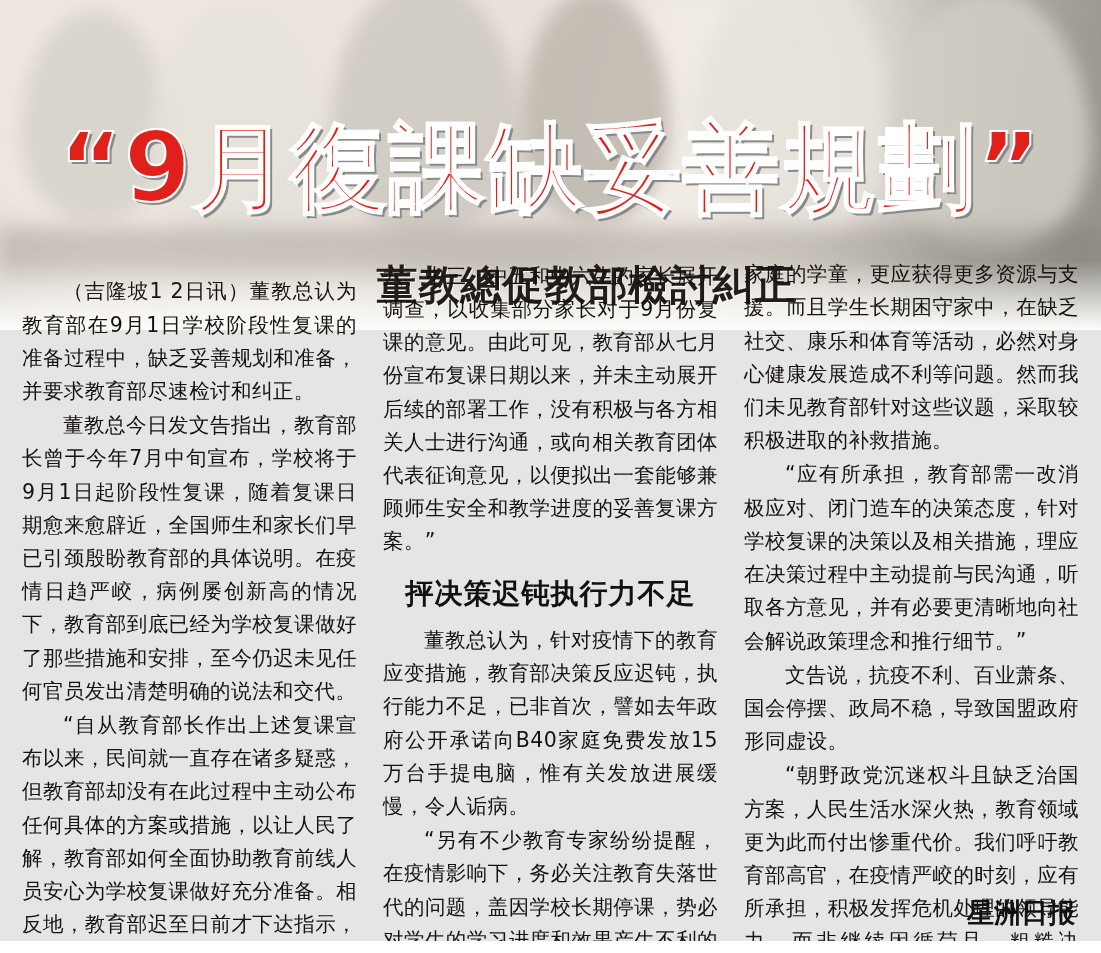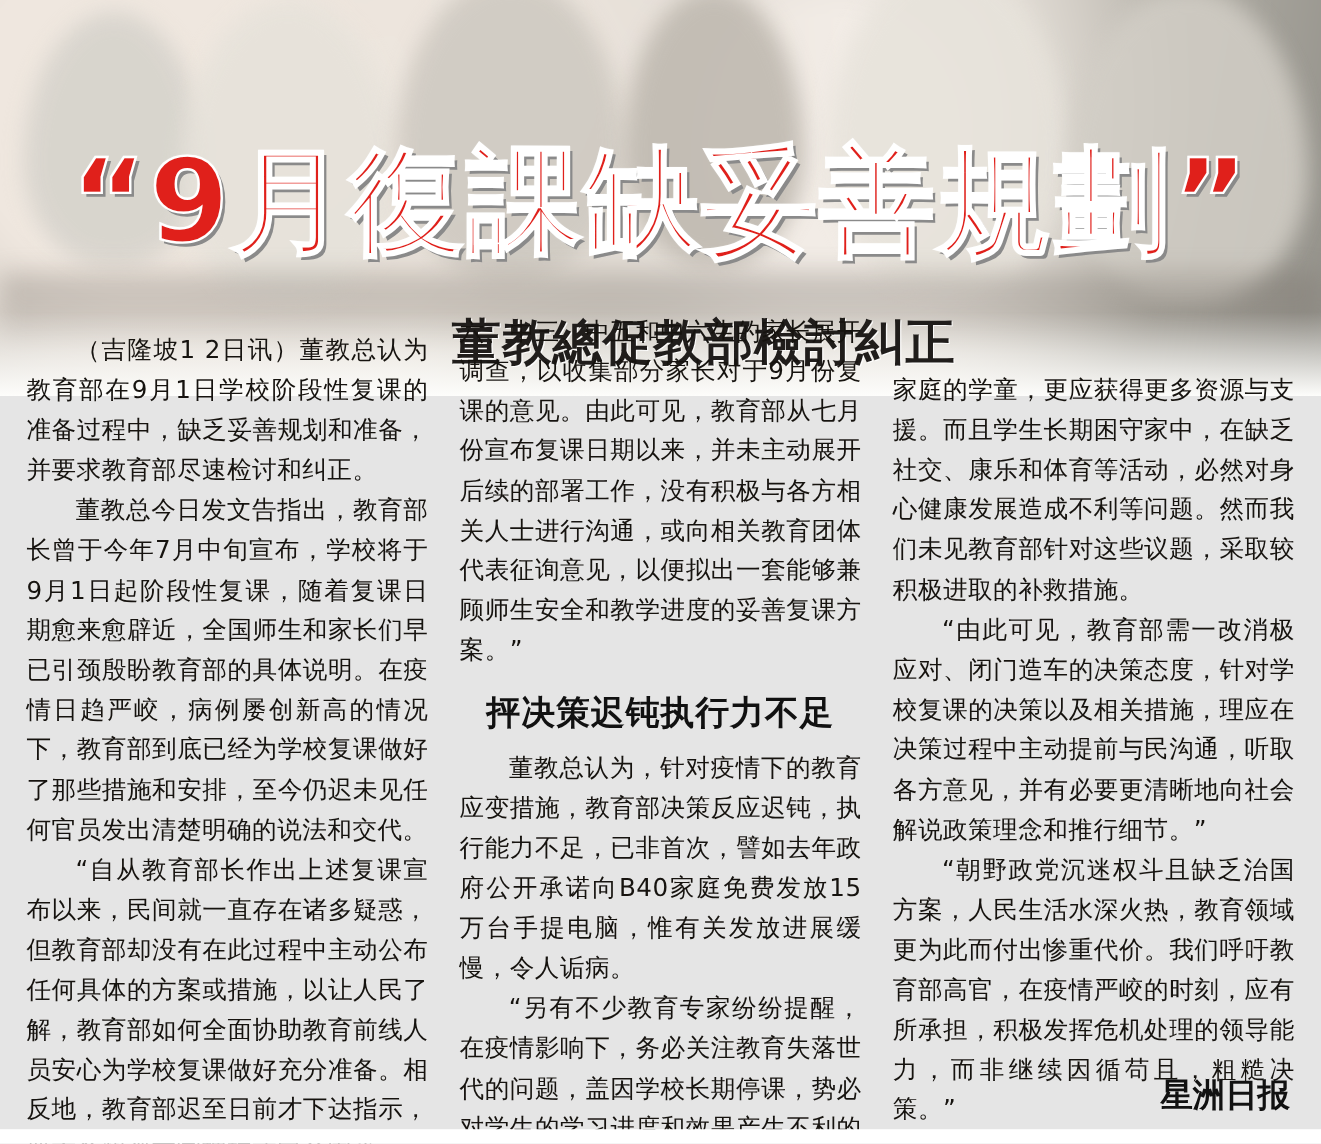--- a/index.html
+++ b/index.html
@@ -184,21 +184,22 @@
 
     <div class="col">
       <p class="noindent">六、中三、中五和中六生的家长展开调查，以收集部分家长对于9月份复课的意见。由此可见，教育部从七月份宣布复课日期以来，并未主动展开后续的部署工作，没有积极与各方相关人士进行沟通，或向相关教育团体代表征询意见，以便拟出一套能够兼顾师生安全和教学进度的妥善复课方案。”</p>
       <div class="subhead2">抨决策迟钝执行力不足</div>
       <p>董教总认为，针对疫情下的教育应变措施，教育部决策反应迟钝，执行能力不足，已非首次，譬如去年政府公开承诺向B40家庭免费发放15万台手提电脑，惟有关发放进展缓慢，令人诟病。</p>
       <p>“另有不少教育专家纷纷提醒，在疫情影响下，务必关注教育失落世代的问题，盖因学校长期停课，势必对学生的学习进度和效果产生不利的影响，尤其是出身在社经地位较弱势</p>
     </div>
 
     <div class="col">
       <p class="noindent">家庭的学童，更应获得更多资源与支援。而且学生长期困守家中，在缺乏社交、康乐和体育等活动，必然对身心健康发展造成不利等问题。然而我们未见教育部针对这些议题，采取较积极进取的补救措施。</p>
-      <p>“由此可见，教育部需一改消极应对、闭门造车的决策态度，针对学校复课的决策以及相关措施，理应在决策过程中主动提前与民沟通，听取各方意见，并有必要更清晰地向社会解说政策理念和推行细节。”</p>
+      <p>“应有所承担，教育部需一改消极应对、闭门造车的决策态度，针对学校复课的决策以及相关措施，理应在决策过程中主动提前与民沟通，听取各方意见，并有必要更清晰地向社会解说政策理念和推行细节。”</p>
+      <p>文告说，抗疫不利、百业萧条、国会停摆、政局不稳，导致国盟政府形同虚设。</p>
       <p>“朝野政党沉迷权斗且缺乏治国方案，人民生活水深火热，教育领域更为此而付出惨重代价。我们呼吁教育部高官，在疫情严峧的时刻，应有所承担，积极发挥危机处理的领导能力，而非继续因循苟且，粗糙决策。”</p>
     </div>
 
   </div>
 
   <div class="footer">
     <span>星洲日报</span>
   </div>
 
   <div class="edge"></div>

